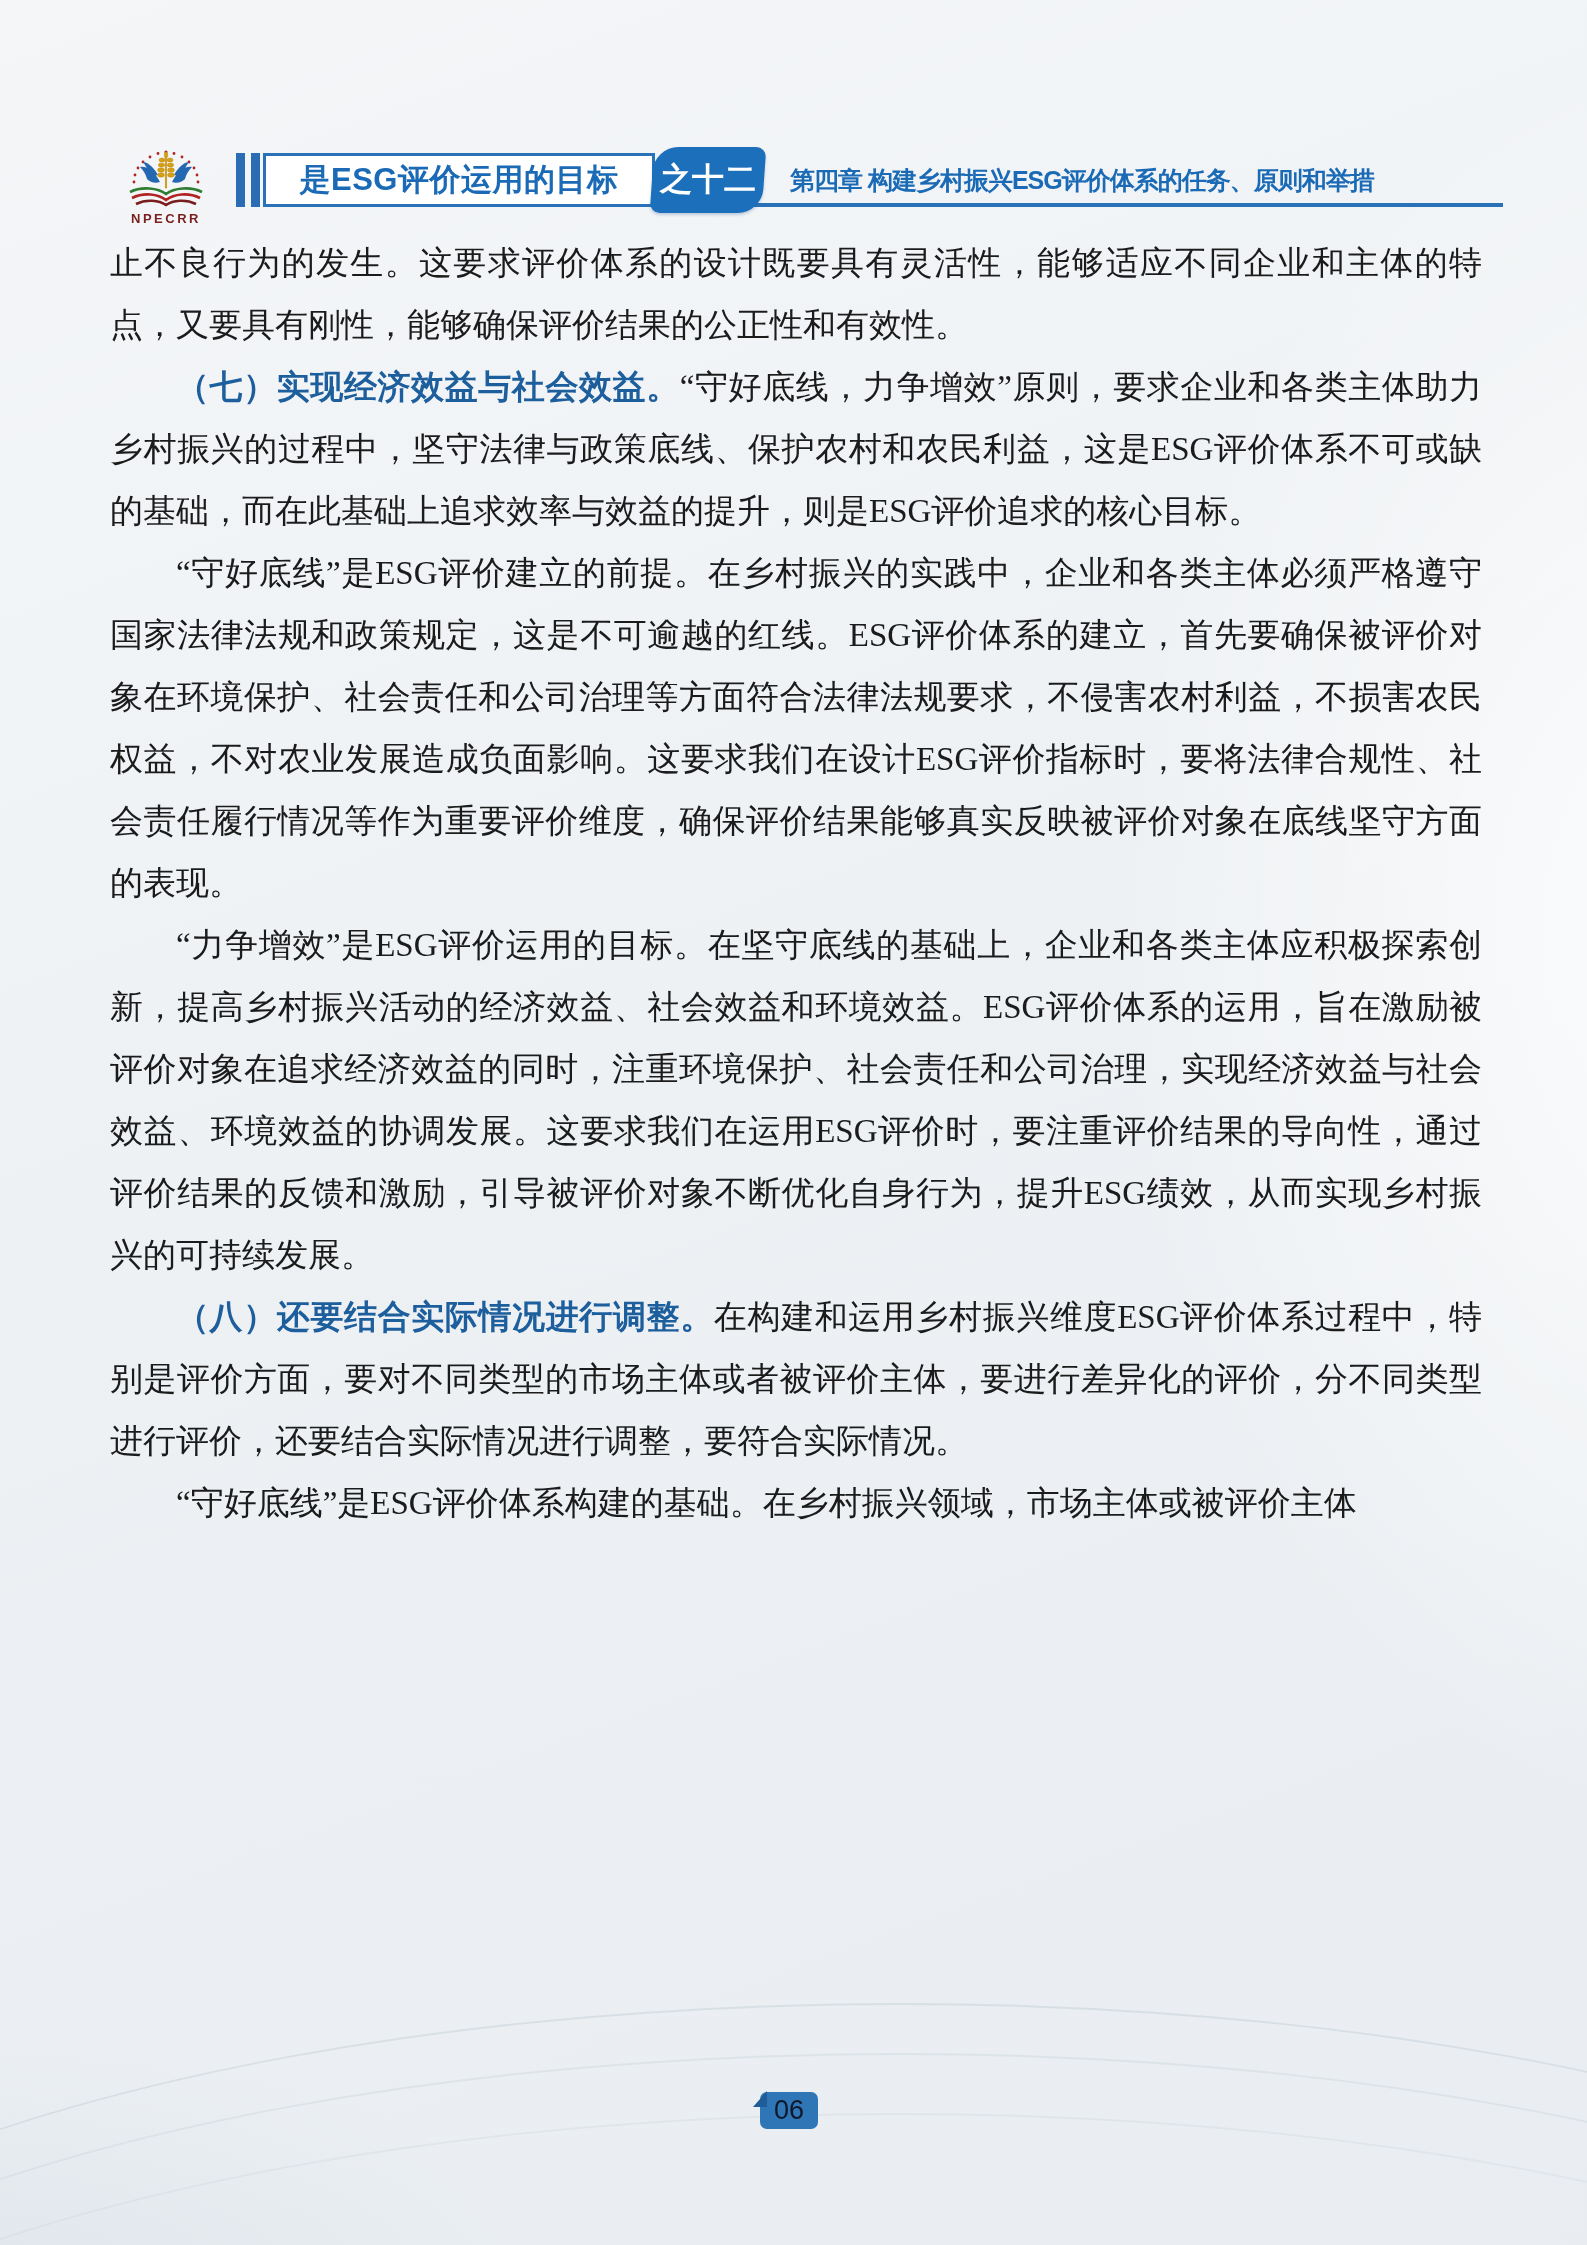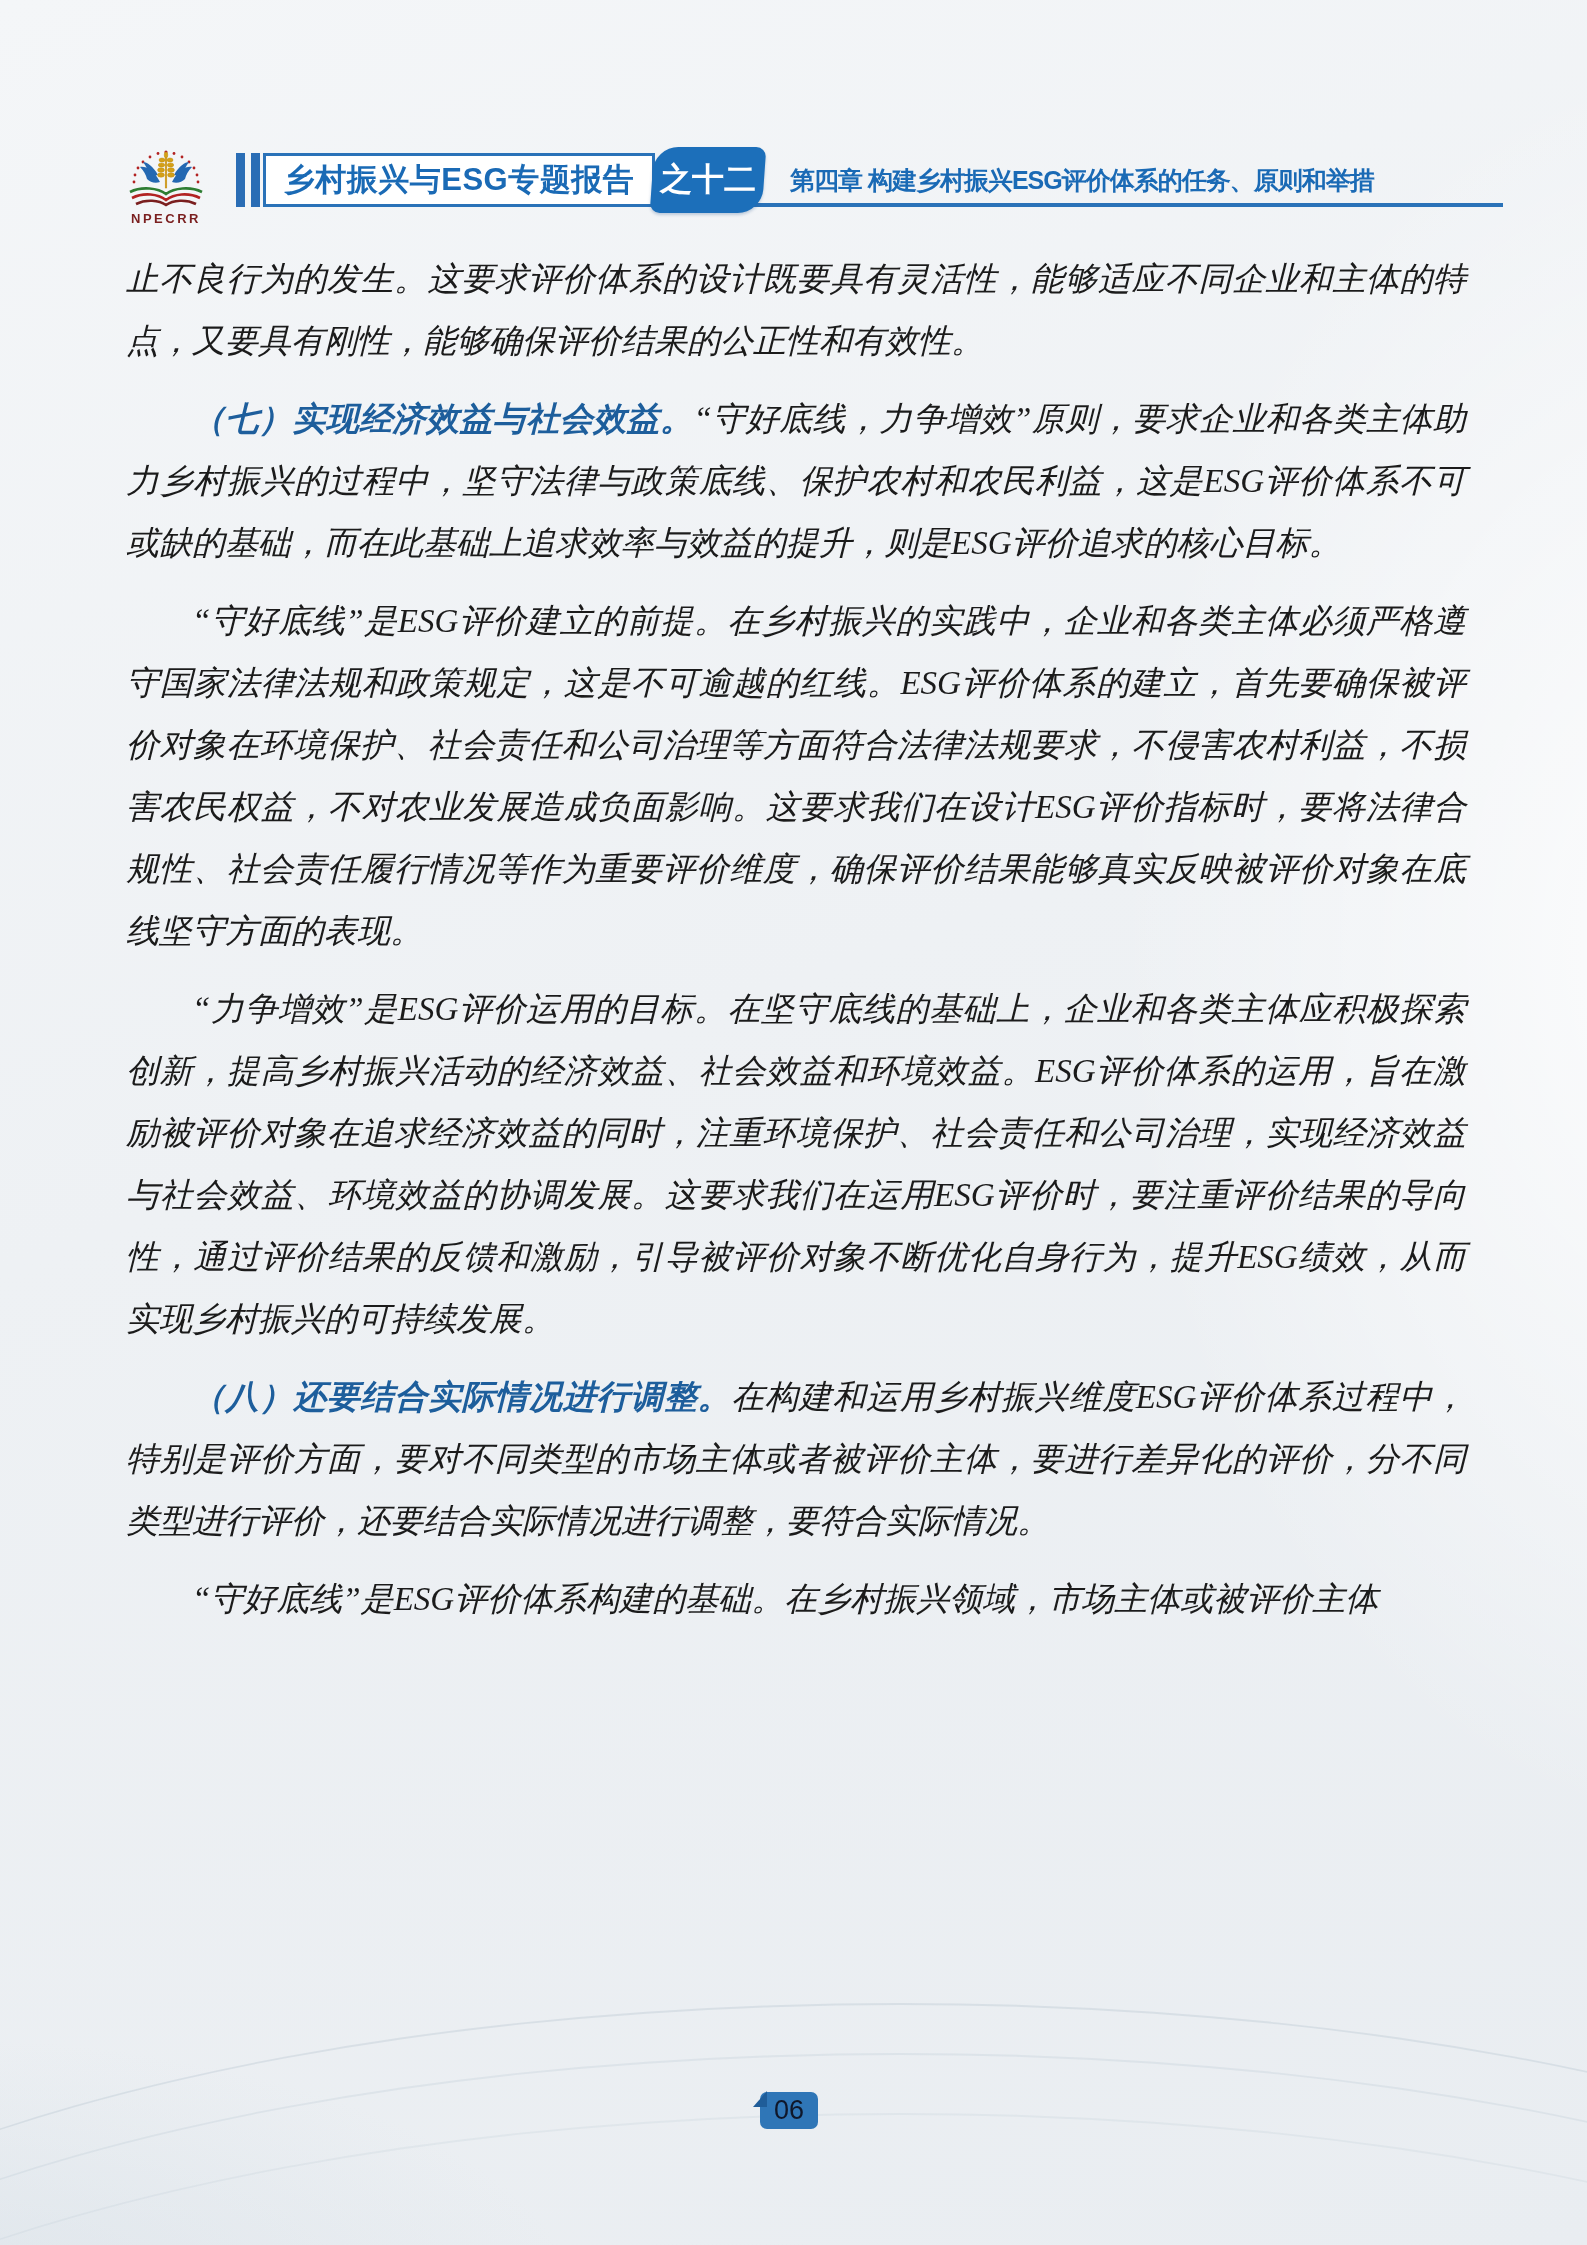--- a/index.html
+++ b/index.html
@@ -59,21 +59,21 @@
     font-family:"Liberation Sans", sans-serif; font-weight:bold;
     font-size:25px; color:#1a6ab5; letter-spacing:-1px; white-space:nowrap;
   }
 
   
   .body-text {
     position:absolute; left:110px; top:232px; width:1372px;
     font-size:33px; line-height:62px; color:#1b1b1b;
     text-align:justify; text-justify:inter-ideograph;
   }
-  .body-text p { margin:16px;font-style:italic; }
+  .body-text p { margin:0; }
   .body-text p.indent { text-indent:2em; }
   .seg-heading { font-weight:bold; color:#1d5e9c; }
 
   
   .page-num {
     position:absolute; left:760px; top:2092px; width:58px; height:37px;
     background:#2f76b7; border-radius:7px;
     display:flex; align-items:center; justify-content:center;
     font-family:"Liberation Sans", sans-serif;
     font-size:27px; color:#0f172a;
@@ -141,21 +141,21 @@
       <text x="50" y="75" text-anchor="middle" font-family="Liberation Sans, sans-serif" font-size="13" font-weight="bold" fill="#7a1f1f" letter-spacing="2.5">NPECRR</text>
     </svg>
 
     <div class="hbars">
         <i></i>
         <i></i>
       </div>
     <div class="hline"></div>
 
     <div class="title-box">
-      <span>乡村振兴与ESG专题报告</span>
+      <span>是ESG评价运用的目标</span>
     </div>
 
     <div class="issue-badge">
       <span>之十二</span>
     </div>
 
     <div class="chapter-title">第四章 构建乡村振兴ESG评价体系的任务、原则和举措</div>
   </div>
 
   <div class="body-text">

